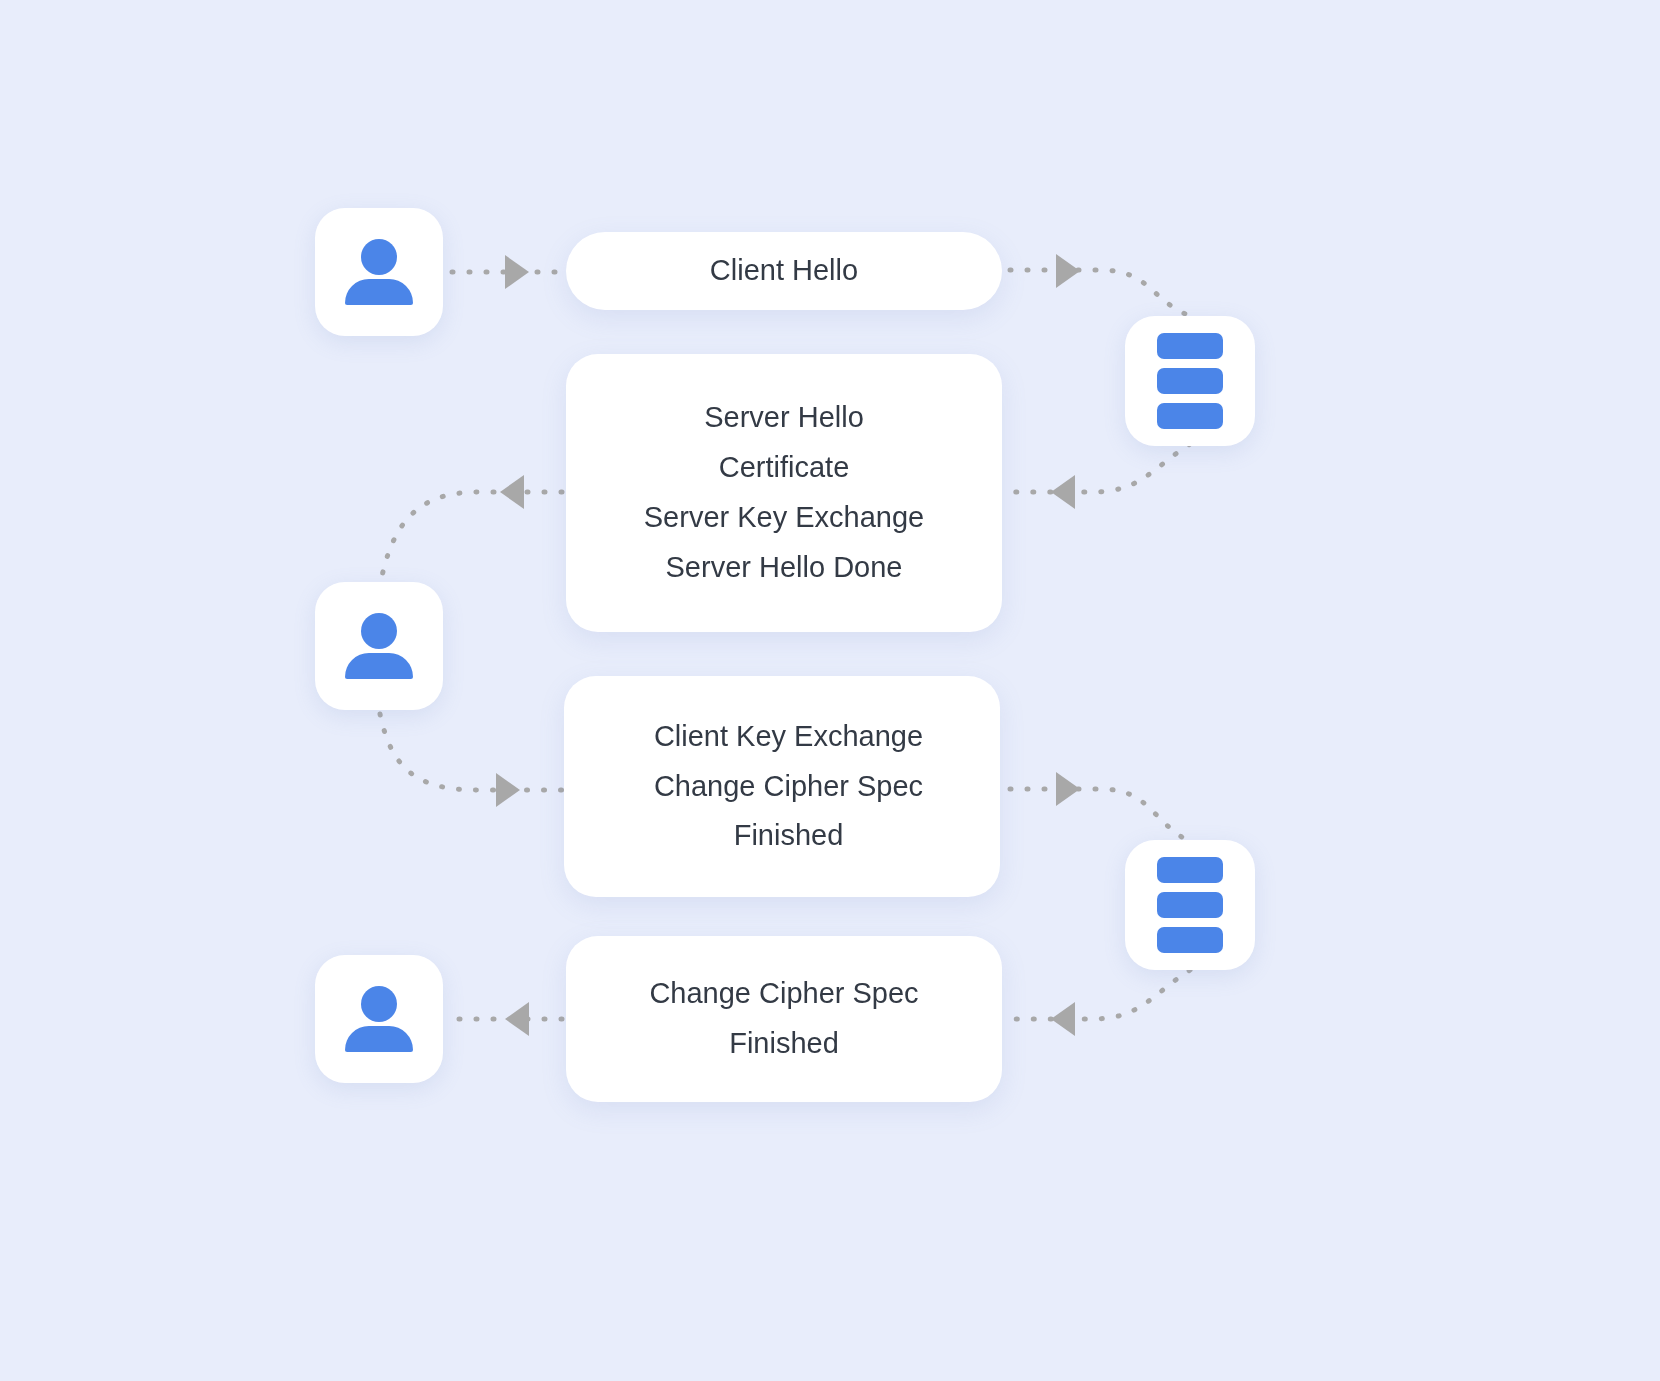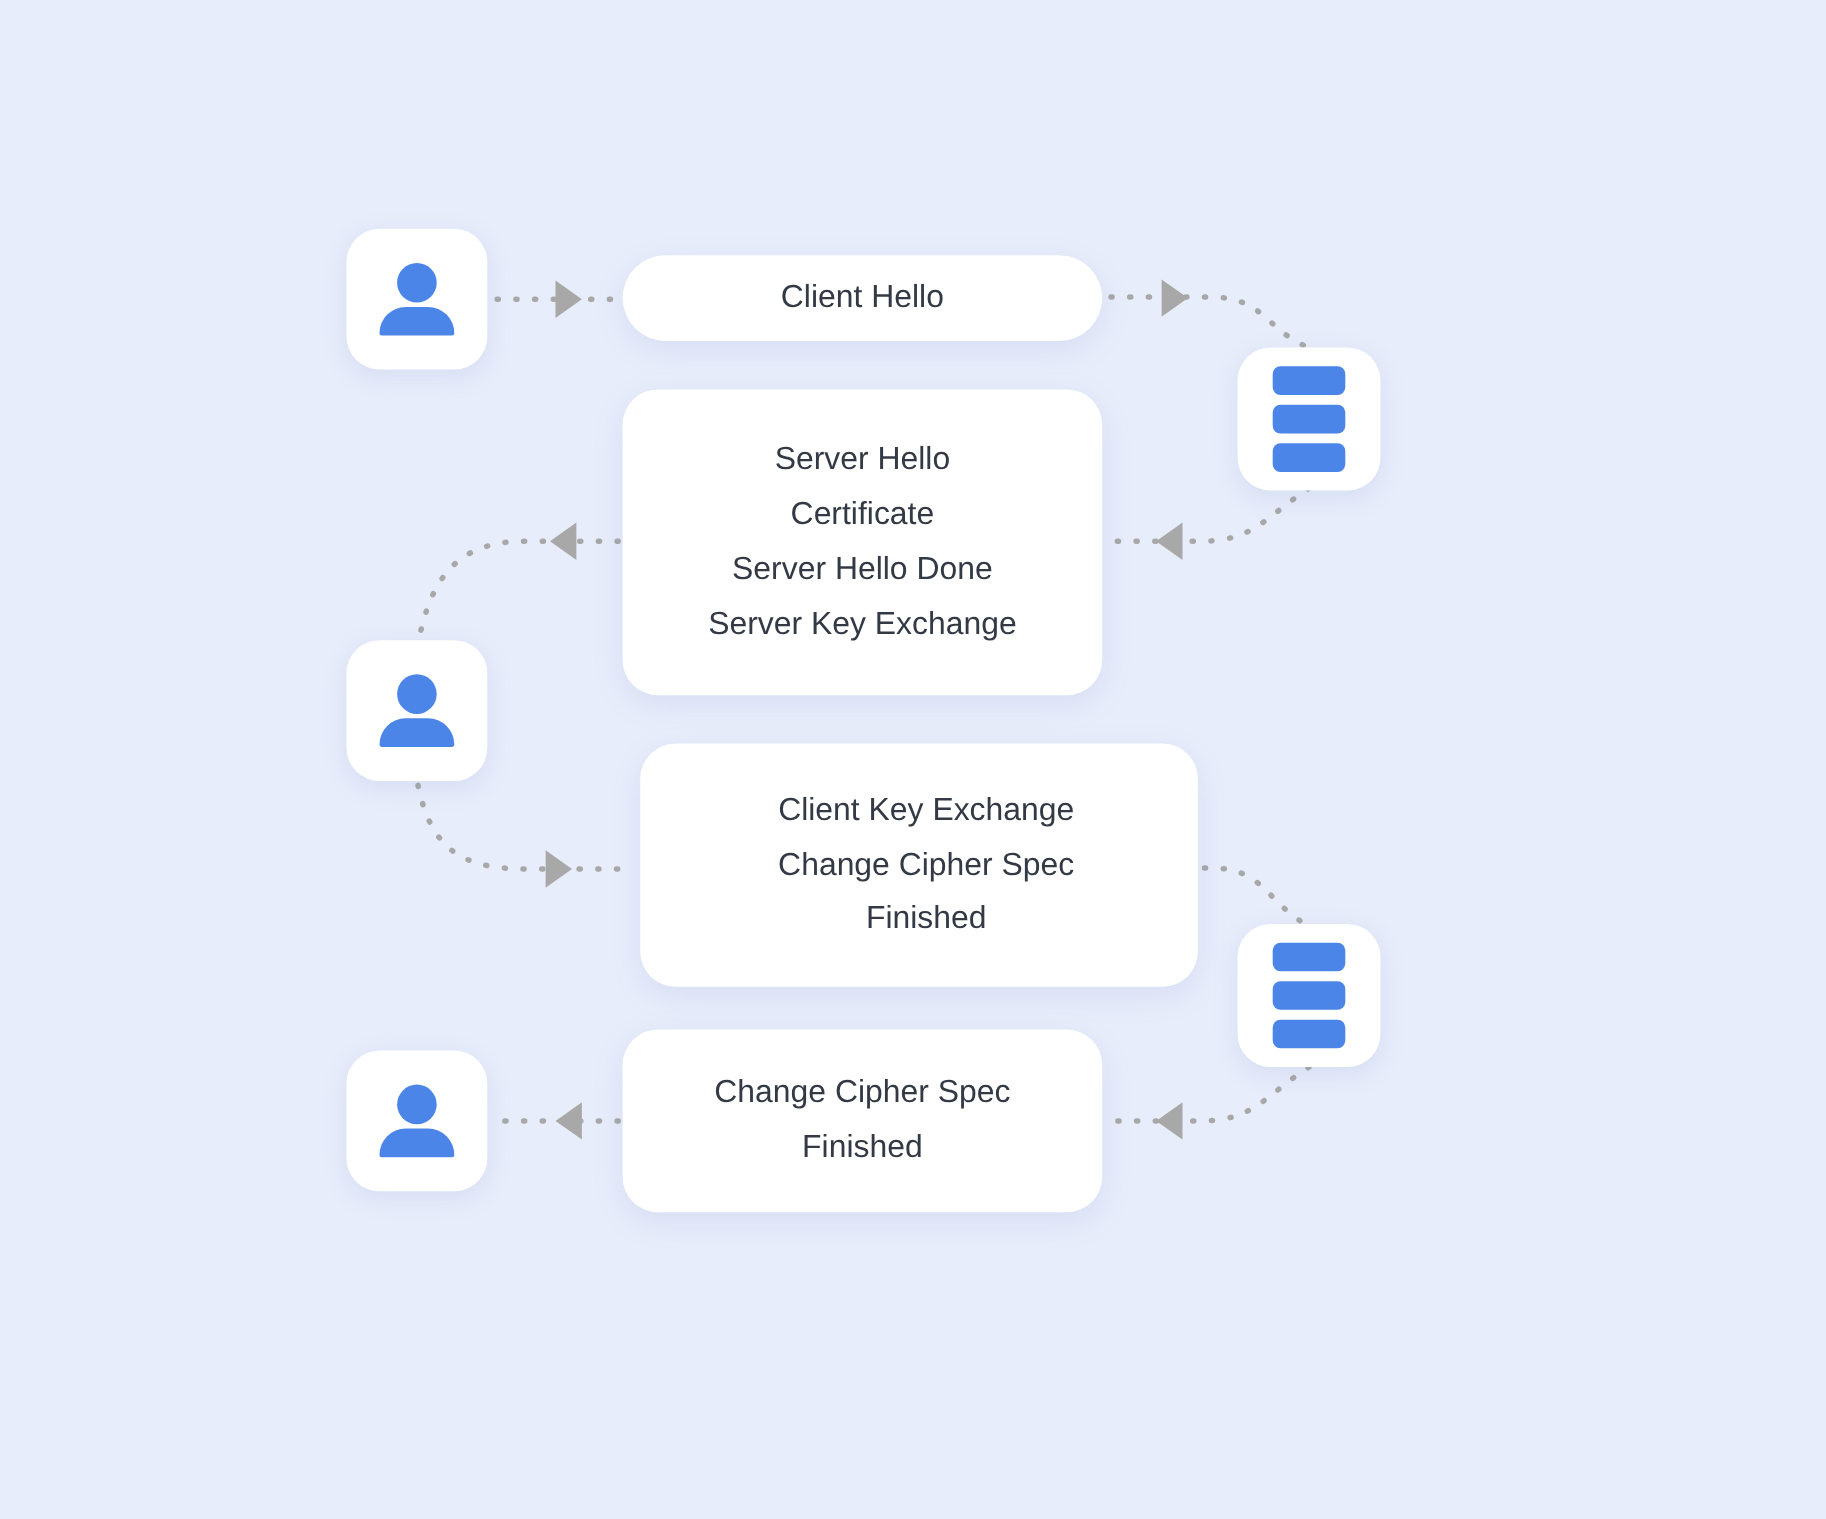--- a/index.html
+++ b/index.html
@@ -189,25 +189,25 @@
     </div>
   </div>
 
   <div class="bubble pill" style="left:566px; top:232px; width:436px; height:78px;">
     <div class="line">Client Hello</div>
   </div>
 
   <div class="bubble rounded" style="left:566px; top:354px; width:436px; height:278px;">
     <div class="line">Server Hello</div>
     <div class="line">Certificate</div>
+    <div class="line">Server Key Exchange</div>
     <div class="line">Server Hello Done</div>
-    <div class="line">Server Key Exchange</div>
-  </div>
-
-  <div class="bubble rounded" style="left:582px; top:676px; width:507px; height:221px;padding-left:13px;">
+  </div>
+
+  <div class="bubble rounded" style="left:564px; top:676px; width:436px; height:221px;padding-left:13px;">
     <div class="line">Client Key Exchange</div>
     <div class="line">Change Cipher Spec</div>
     <div class="line">Finished</div>
   </div>
 
   <div class="bubble rounded" style="left:566px; top:936px; width:436px; height:166px;">
     <div class="line">Change Cipher Spec</div>
     <div class="line">Finished</div>
   </div>
 

